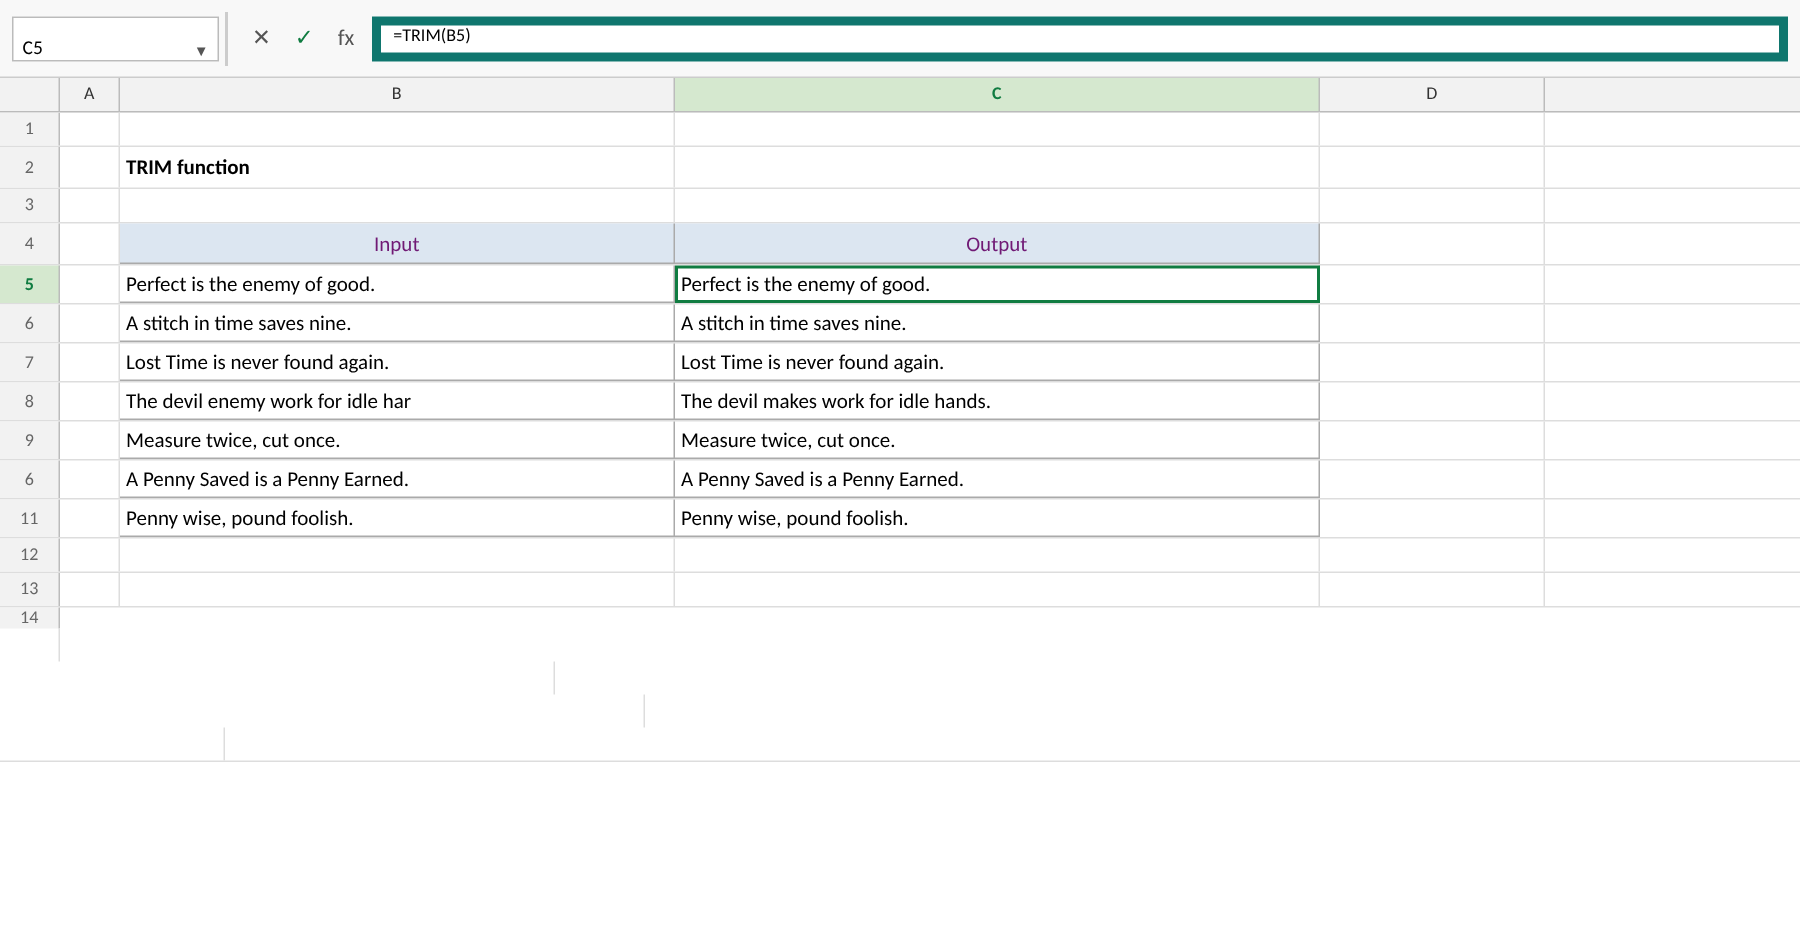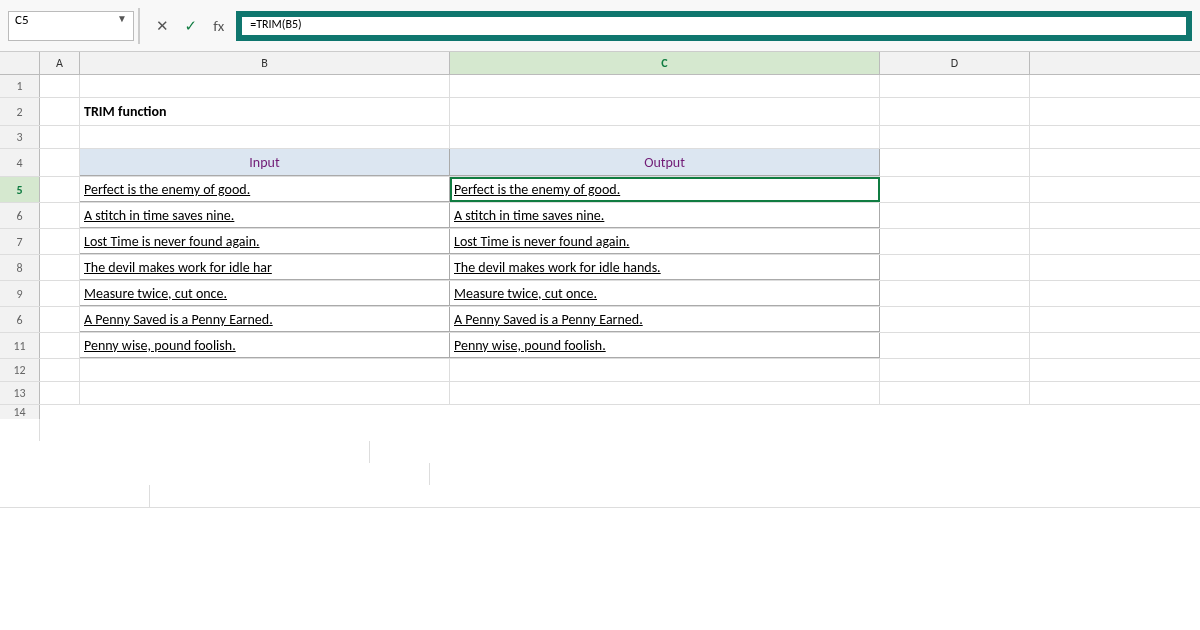--- a/index.html
+++ b/index.html
@@ -16,26 +16,26 @@
     .formula-bar {
       display: flex;
       align-items: center;
       height: 52px;
       border-bottom: 1px solid #ccc;
       background: #f8f8f8;
       padding: 0 8px;
       gap: 0;
     }
     .name-box {
-      width: 126px;
+      width: 138px;
       height: 30px;
       border: 1px solid #bbb;
       background: #fff;
       display: flex;
-      align-items: flex-start;
+      align-items: flex-end;
       justify-content: space-between;
       padding: 0 6px;
       font-size: 13px;
     }
     .name-box-arrow {
       font-size: 10px;
       color: #555;
     }
     .formula-bar-divider {
       width: 2px;
@@ -155,21 +155,20 @@
       font-size: 14px;
       color: #701a75;
       border-right: 1px solid #aaa;
       border-bottom: 1px solid #aaa;
     }
 
     
     .table-data-cell {
       border-right: 1px solid #aaa;
       border-bottom: 1px solid #aaa;
-      text-decoration: underline;
     }
 
     
     .row-4 { min-height: 28px; }
     .row-data { min-height: 26px; }
 
     
     .cell-selected {
       outline: 2px solid #107c41;
       outline-offset: -2px;
@@ -265,21 +264,21 @@
       <div class="row-num">7</div>
       <div class="cell cell-A"></div>
       <div class="cell cell-B table-data-cell">Lost Time is never    found again.</div>
       <div class="cell cell-C table-data-cell">Lost Time is never found again.</div>
       <div class="cell cell-D"></div>
     </div>
 
     <div class="grid-row row-data">
       <div class="row-num">8</div>
       <div class="cell cell-A"></div>
-      <div class="cell cell-B table-data-cell">   The devil    makes work for    idle har</div>
+      <div class="cell cell-B table-data-cell">   The devil    enemy work for    idle har</div>
       <div class="cell cell-C table-data-cell">The devil makes work for idle hands.</div>
       <div class="cell cell-D"></div>
     </div>
 
     <div class="grid-row row-data">
       <div class="row-num">9</div>
       <div class="cell cell-A"></div>
       <div class="cell cell-B table-data-cell">Measure     twice,    cut once.</div>
       <div class="cell cell-C table-data-cell">Measure twice, cut once.</div>
       <div class="cell cell-D"></div>

